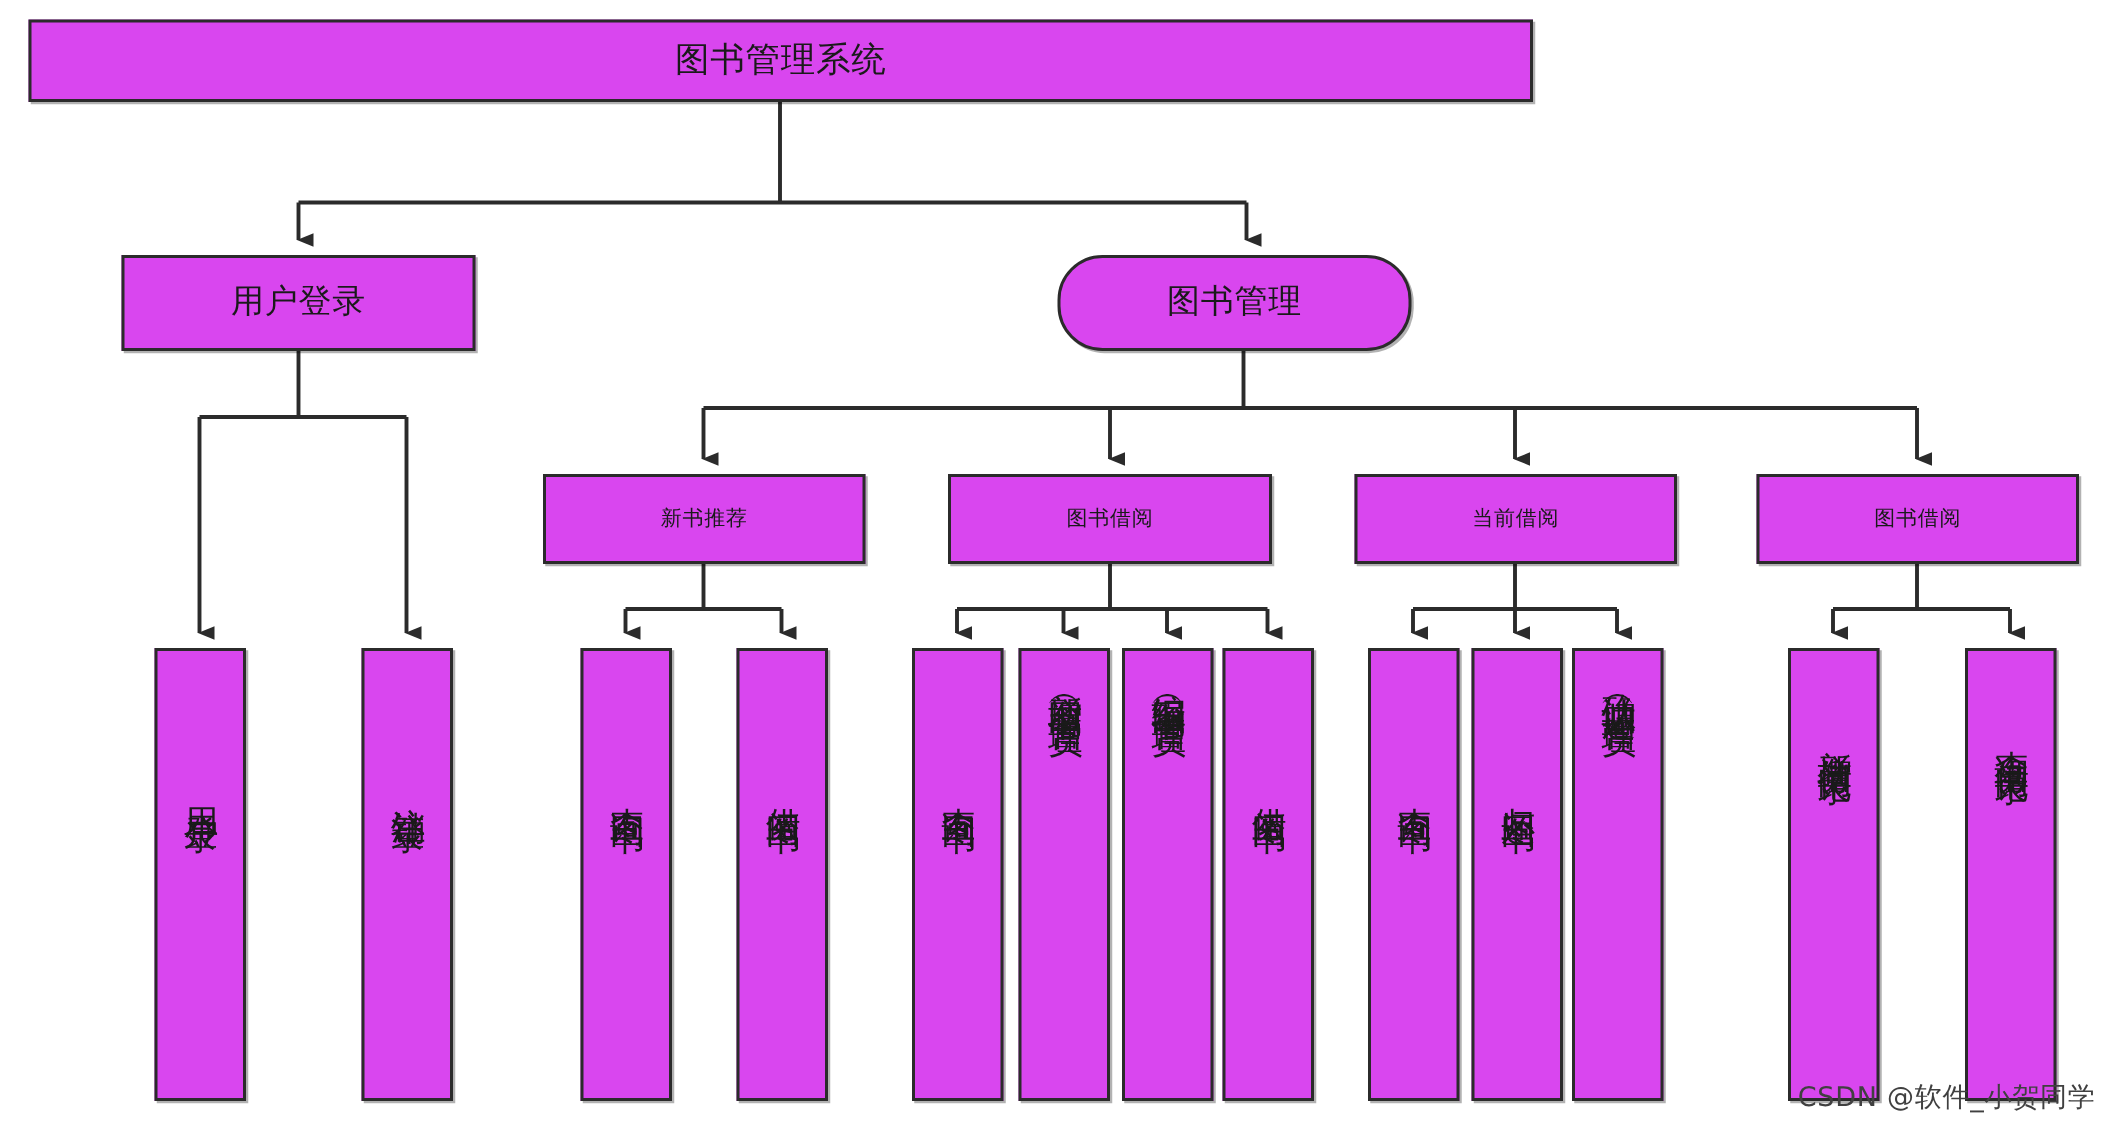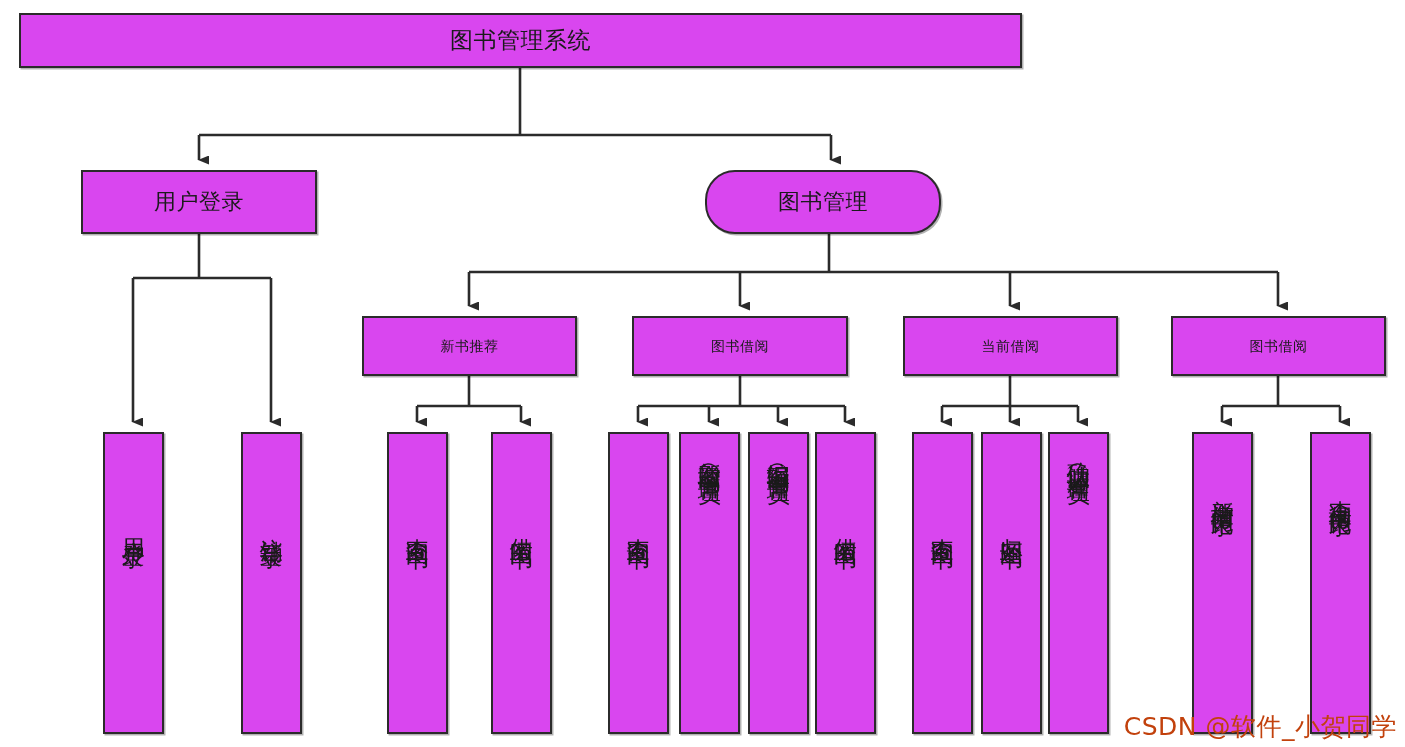--- a/index.html
+++ b/index.html
@@ -48,22 +48,22 @@
     font-size:23px;
     line-height:1.06;
     letter-spacing:3px;
     white-space:nowrap;
   }
 
   .watermark{
     position:absolute;
     right:8px;
     bottom:4px;
-    font-size:25px;
-    color:#c2410c;
+    font-size:18px;
+    color:#404040;
     letter-spacing:0.5px;
     white-space:nowrap;
     user-select:none;
   }
 </style>
 </head>
 <body>
 
 <div id="canvas">
 

